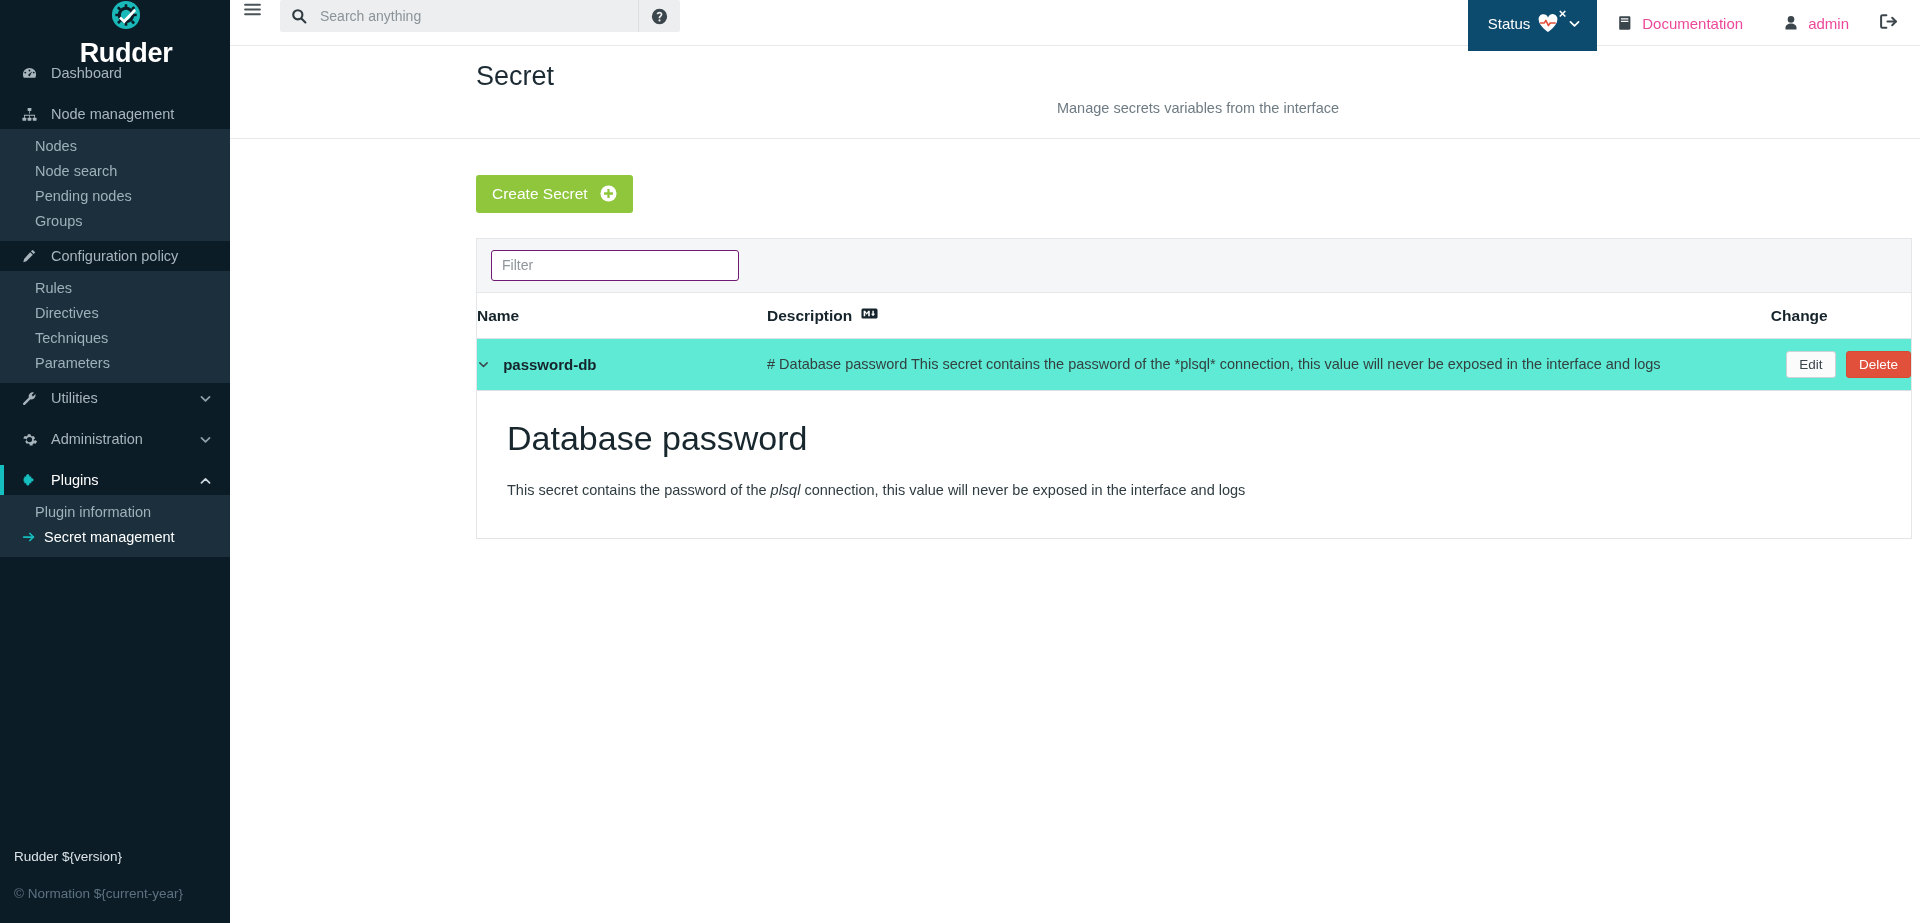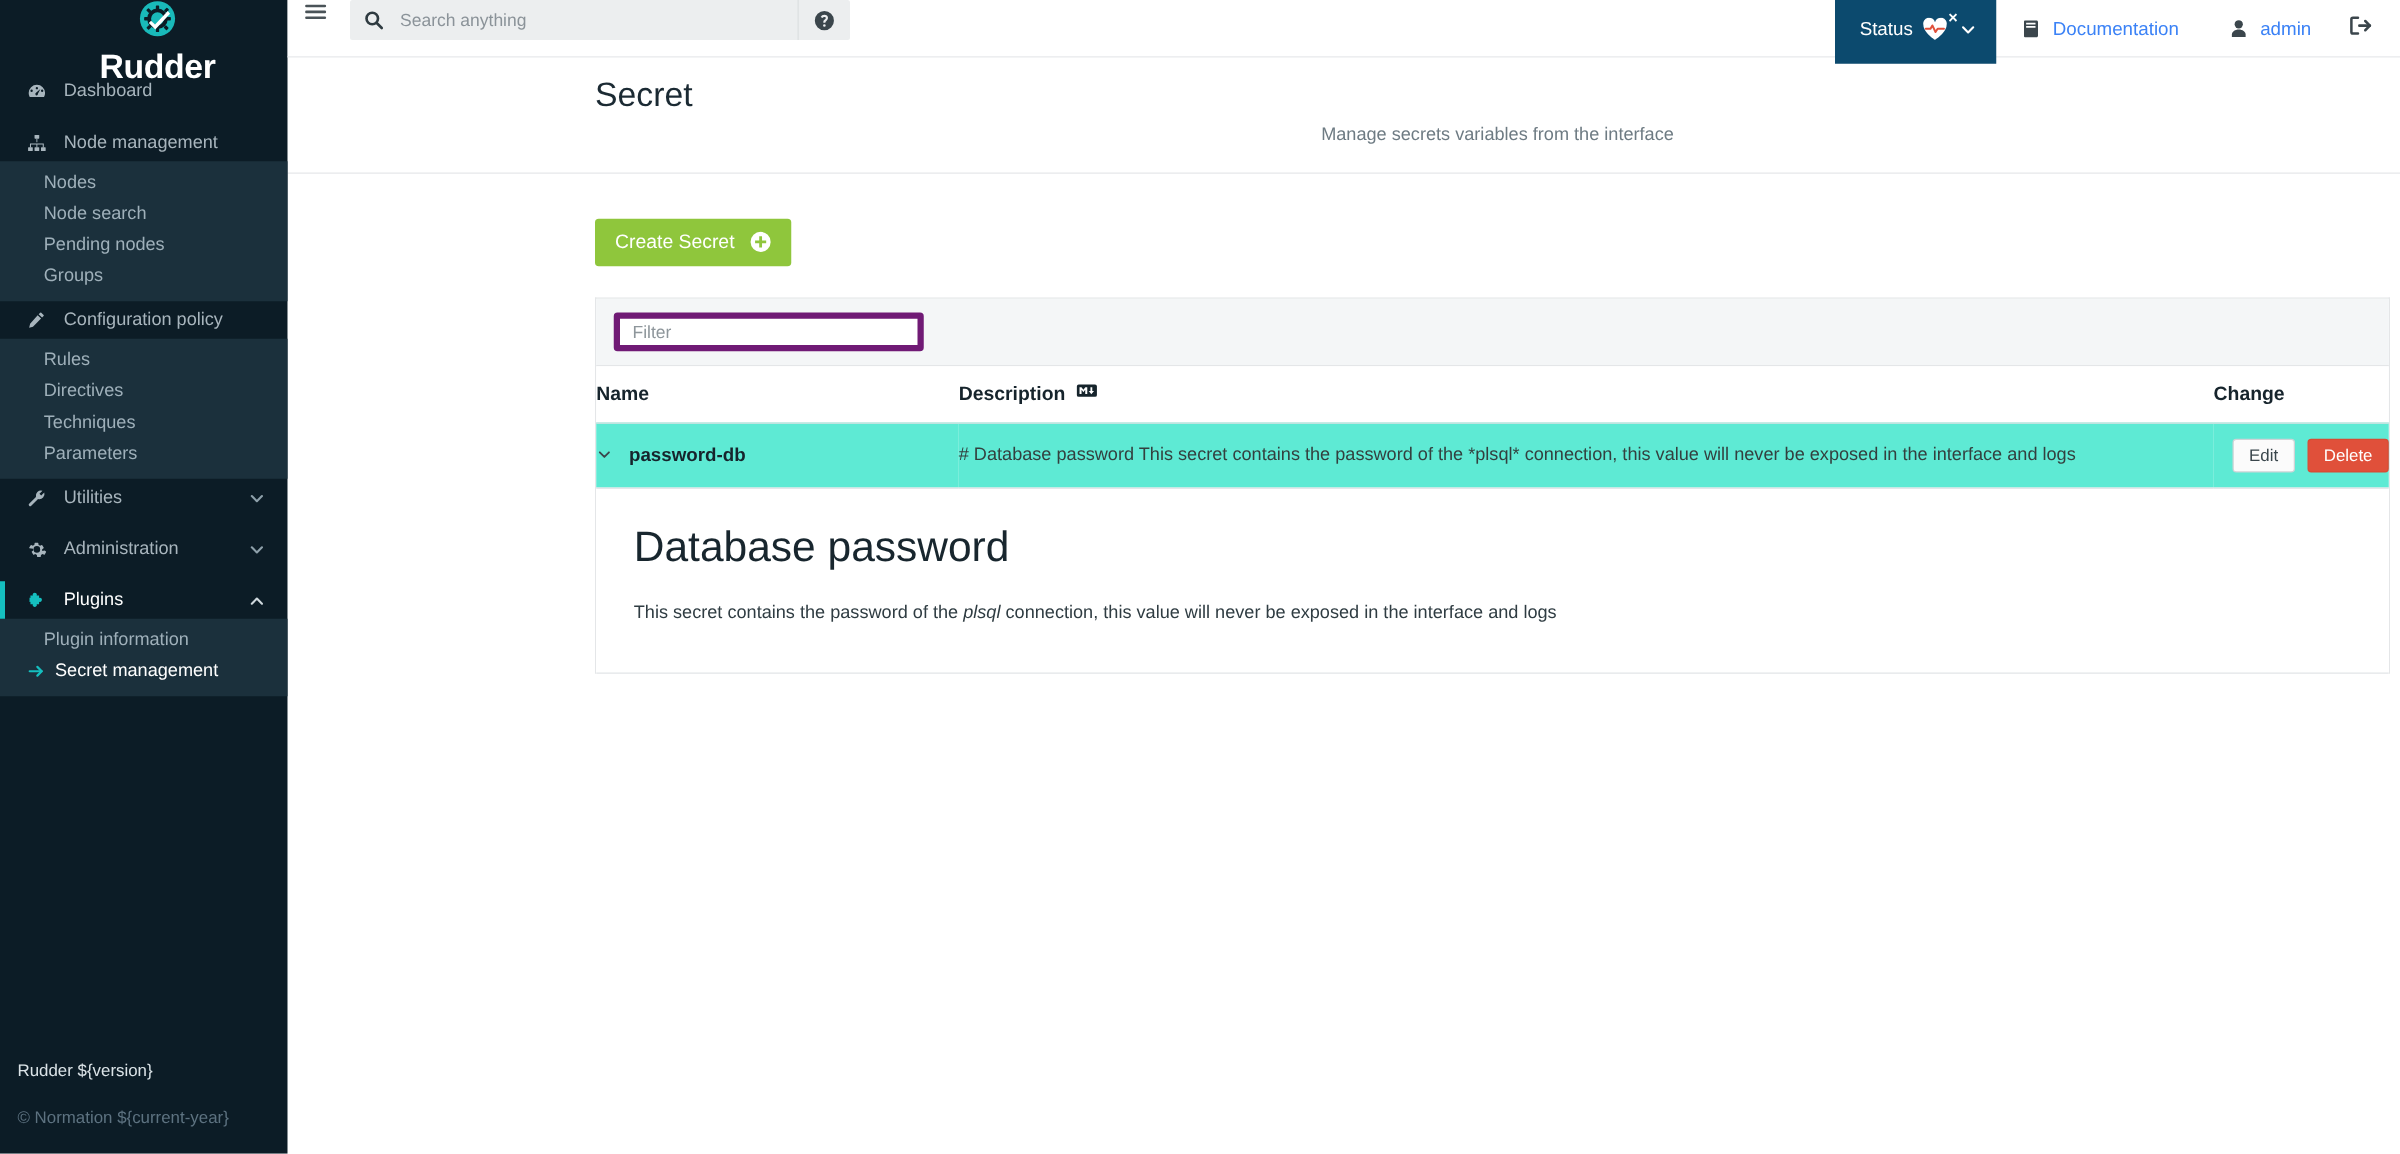--- a/index.html
+++ b/index.html
@@ -100,21 +100,21 @@
     display: flex; align-items: center; gap: 7px;
     padding: 0 16px 0 20px; font-size: 15px; cursor: pointer;
   }
   .status-icon-wrap { position: relative; display: flex; align-items: center; }
   .status-x {
     position: absolute; top: -7px; right: -7px;
     font-size: 13px; font-weight: bold; color: #fff; line-height: 1;
   }
   .top-link {
     display: flex; align-items: center; gap: 9px;
-    padding: 0 20px; color: #3b82f6; font-size: 15px; cursor: pointer;
+    padding: 0 20px; color: #ec4899; font-size: 15px; cursor: pointer;
     height: 46px;
   }
   .top-link .ti { display: flex; color: #3b464c; }
   .logout-btn {
     display: flex; align-items: center; justify-content: center;
     padding: 0 22px 0 10px; color: #3b464c; cursor: pointer; height: 46px;
   }
 
   
   .page-header { padding: 16px 0 14px 246px; background: #fff; }
@@ -130,21 +130,21 @@
     border: none; border-radius: 3px;
     height: 38px; padding: 0 16px;
     font-size: 15.5px; cursor: pointer; margin-top: 36px;
     font-family: "Liberation Sans", sans-serif;
   }
 
   .panel { margin-top: 25px; border: 1px solid #e4e6e8; border-bottom: none; }
   .filter-bar { background: #f4f6f7; padding: 11px 14px; border-bottom: 1px solid #e4e6e8; }
   .filter-input {
     width: 248px; height: 31px; padding: 0 10px;
-    border: 5px solid #701a75; border-radius: 3px;
+    border: 1px solid #701a75; border-radius: 3px;
     font-size: 14px; outline: none; background: #fff;
     font-family: "Liberation Sans", sans-serif;
   }
   .filter-input::placeholder { color: #8e969b; }
 
   table.secrets { width: 100%; border-collapse: collapse; background: #fff; }
   table.secrets th {
     text-align: left; font-size: 15.5px; color: #16242c;
     padding: 14px 0 13px 0; border-bottom: 1px solid #dfe2e4;
     font-weight: bold;

